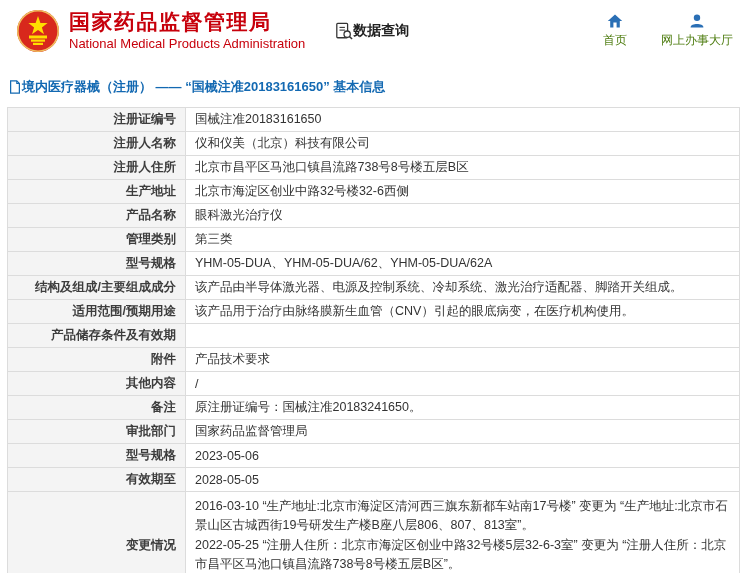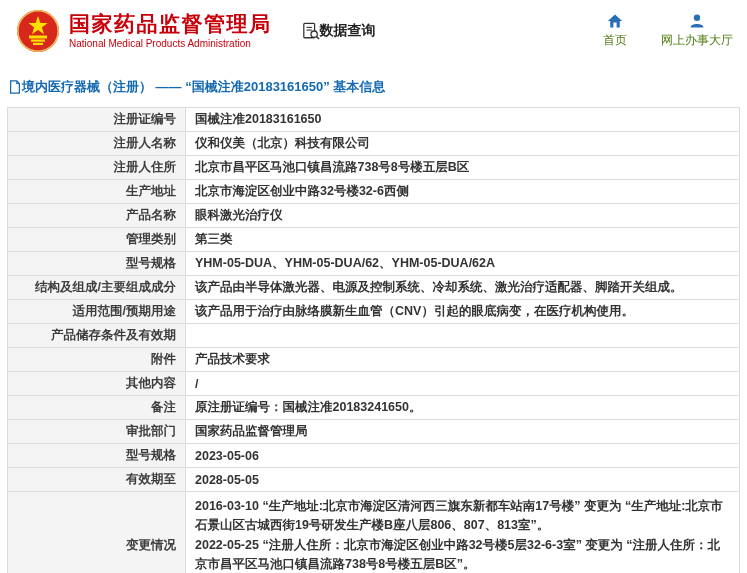--- a/index.html
+++ b/index.html
@@ -21,21 +21,21 @@
   .agency { margin-left: 9px; line-height: 1.15; }
   .agency-cn {
     color: #c7000b;
     font-size: 21px;
     font-weight: bold;
     letter-spacing: 1.5px;
     white-space: nowrap;
   }
   .agency-en {
     color: #c7000b;
-    font-size: 10px;
+    font-size: 13px;
     margin-top: 2px;
     white-space: nowrap;
   }
   .data-query {
     display: flex;
     align-items: center;
     gap: 0;
     margin-left: 30px;
     font-size: 14px;
     font-weight: bold;
@@ -82,21 +82,21 @@
     word-break: break-all;
   }
   td.label {
     width: 178px;
     background: #f4f4f4;
     text-align: right;
     color: #3d3d3d;
     font-weight: 600;
     margin-top: 28px;
   }
-  td.value { color: #333; background: #fff; font-weight: bold; }
+  td.value { color: #333; background: #fff; }
   td.value.pre { white-space: pre-line; line-height: 1.55; padding-top: 5px; padding-bottom: 5px; }
 </style>
 </head>
 <body>
 
 <div class="header">
   <svg class="emblem" viewBox="0 0 44 44">
     <circle cx="22" cy="22" r="21" fill="#d8281c"></circle>
     <circle cx="22" cy="22" r="20.2" fill="none" stroke="#f0c060" stroke-width="1.6"></circle>
     <polygon points="22,7 24.4,13.9 31.6,14 25.9,18.4 28,25.3 22,21.1 16,25.3 18.1,18.4 12.4,14 19.6,13.9" fill="#ffde00"></polygon>

